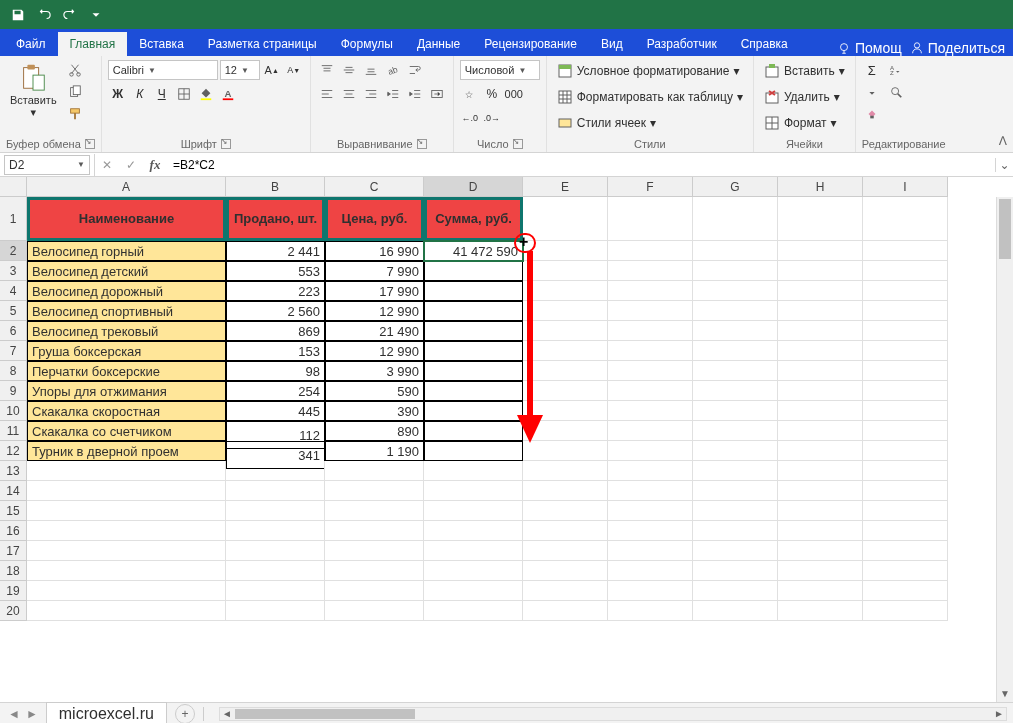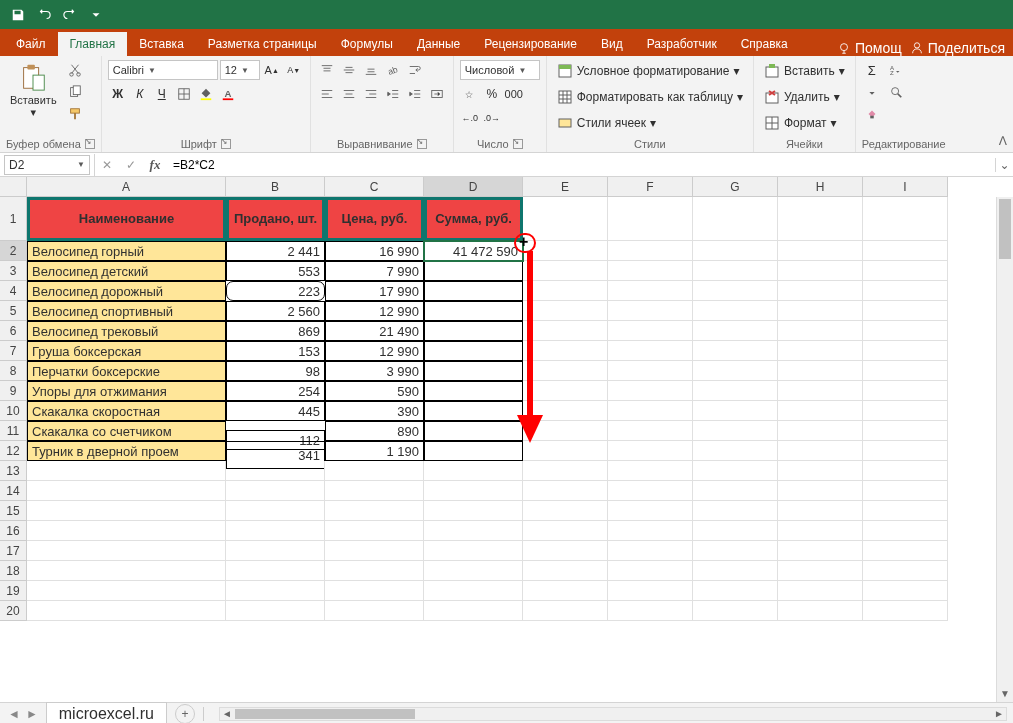--- a/index.html
+++ b/index.html
@@ -10,21 +10,21 @@
 .qat { display: flex; align-items: center; padding: 0 6px; gap: 2px; }
 .qat-btn { width: 24px; height: 24px; display: flex; align-items: center; justify-content: center; cursor: pointer; }
 .qat-btn svg { width: 14px; height: 14px; }
 .title-center { flex: 1; text-align: center; font-size: 12px; }
 .title-right { display: flex; align-items: center; gap: 6px; padding-right: 6px; }
 .btn-login { background: #fff; color: #262626; padding: 2px 12px; font-size: 12px; border: 1px solid #fff; cursor: pointer; }
 .win-btn { width: 40px; height: 29px; display: flex; align-items: center; justify-content: center; cursor: pointer; }
 .win-btn svg { width: 12px; height: 12px; }
 
 
-.ribbon-tabs { background: #c2410c; display: flex; align-items: flex-end; height: 27px; padding-left: 4px; }
+.ribbon-tabs { background: #1d4ed8; display: flex; align-items: flex-end; height: 27px; padding-left: 4px; }
 .rtab { color: #fff; padding: 5px 12px; font-size: 12px; cursor: pointer; }
 .rtab.active { background: #f3f3f3; color: #217346; }
 .ribbon-tabs-right { margin-left: auto; display: flex; align-items: center; padding-right: 8px; gap: 8px; color:#fff; font-size:14px;}
 .ribbon-tabs-right .rlink { display:flex; align-items:center; gap:4px; cursor:pointer;}
 
 
 .ribbon { background: #f3f3f3; border-bottom: 1px solid #d4d4d4; height: 97px; display: flex; position:relative;}
 .rgroup { border-right: 1px solid #e1e1e1; display: flex; flex-direction: column; justify-content: space-between; padding: 4px 6px 2px; }
 .rgroup-body { display: flex; align-items: flex-start; gap: 4px; }
 .rgroup-label { text-align: center; font-size: 11px; color: #666; display:flex; justify-content:center; align-items:center; gap:4px;}
@@ -463,21 +463,21 @@
       <div class="cell header-cell" style="left: 397px; top: 0px; width: 99px; height: 44px;">Сумма, руб.</div>
       <div class="cell name-cell" style="left: 0px; top: 44px; width: 199px; height: 20px;">Велосипед горный</div>
       <div class="cell num-cell" style="left: 199px; top: 44px; width: 99px; height: 20px;">2 441</div>
       <div class="cell num-cell" style="left: 298px; top: 44px; width: 99px; height: 20px;">16 990</div>
       <div class="cell sum-data active-cell" style="left: 397px; top: 44px; width: 99px; height: 20px;">41 472 590</div>
       <div class="cell name-cell" style="left: 0px; top: 64px; width: 199px; height: 20px;">Велосипед детский</div>
       <div class="cell num-cell" style="left: 199px; top: 64px; width: 99px; height: 20px;">553</div>
       <div class="cell num-cell" style="left: 298px; top: 64px; width: 99px; height: 20px;">7 990</div>
       <div class="cell sum-empty" style="left: 397px; top: 64px; width: 99px; height: 20px;"></div>
       <div class="cell name-cell" style="left: 0px; top: 84px; width: 199px; height: 20px;">Велосипед дорожный</div>
-      <div class="cell num-cell" style="left: 199px; top: 84px; width: 99px; height: 20px; border-radius: 7px;">223</div>
+      <div class="cell num-cell" style="left: 199px; top: 84px; width: 99px; height: 20px;">223</div>
       <div class="cell num-cell" style="left: 298px; top: 84px; width: 99px; height: 20px;">17 990</div>
       <div class="cell sum-empty" style="left: 397px; top: 84px; width: 99px; height: 20px;"></div>
       <div class="cell name-cell" style="left: 0px; top: 104px; width: 199px; height: 20px;">Велосипед спортивный</div>
       <div class="cell num-cell" style="left: 199px; top: 104px; width: 99px; height: 20px;">2 560</div>
       <div class="cell num-cell" style="left: 298px; top: 104px; width: 99px; height: 20px;">12 990</div>
       <div class="cell sum-empty" style="left: 397px; top: 104px; width: 99px; height: 20px;"></div>
       <div class="cell name-cell" style="left: 0px; top: 124px; width: 199px; height: 20px;">Велосипед трековый</div>
       <div class="cell num-cell" style="left: 199px; top: 124px; width: 99px; height: 20px;">869</div>
       <div class="cell num-cell" style="left: 298px; top: 124px; width: 99px; height: 20px;">21 490</div>
       <div class="cell sum-empty" style="left: 397px; top: 124px; width: 99px; height: 20px;"></div>
@@ -491,21 +491,21 @@
       <div class="cell sum-empty" style="left: 397px; top: 164px; width: 99px; height: 20px;"></div>
       <div class="cell name-cell" style="left: 0px; top: 184px; width: 199px; height: 20px;">Упоры для отжимания</div>
       <div class="cell num-cell" style="left: 199px; top: 184px; width: 99px; height: 20px;">254</div>
       <div class="cell num-cell" style="left: 298px; top: 184px; width: 99px; height: 20px;">590</div>
       <div class="cell sum-empty" style="left: 397px; top: 184px; width: 99px; height: 20px;"></div>
       <div class="cell name-cell" style="left: 0px; top: 204px; width: 199px; height: 20px;">Скакалка скоростная</div>
       <div class="cell num-cell" style="left: 199px; top: 204px; width: 99px; height: 20px;">445</div>
       <div class="cell num-cell" style="left: 298px; top: 204px; width: 99px; height: 20px;">390</div>
       <div class="cell sum-empty" style="left: 397px; top: 204px; width: 99px; height: 20px;"></div>
       <div class="cell name-cell" style="left: 0px; top: 224px; width: 199px; height: 20px;">Скакалка со счетчиком</div>
-      <div class="cell num-cell" style="left: 199px; top: 233px; width: 99px; height: 20px;">112</div>
+      <div class="cell num-cell" style="left: 199px; top: 224px; width: 99px; height: 28px;">112</div>
       <div class="cell num-cell" style="left: 298px; top: 224px; width: 99px; height: 20px;">890</div>
       <div class="cell sum-empty" style="left: 397px; top: 224px; width: 99px; height: 20px;"></div>
       <div class="cell name-cell" style="left: 0px; top: 244px; width: 199px; height: 20px;">Турник в дверной проем</div>
       <div class="cell num-cell" style="left: 199px; top: 244px; width: 99px; height: 28px;">341</div>
       <div class="cell num-cell" style="left: 298px; top: 244px; width: 99px; height: 20px;">1 190</div>
       <div class="cell sum-empty" style="left: 397px; top: 244px; width: 99px; height: 20px;"></div>
       <div class="cell " style="left: 496px; top: 0px; width: 85px; height: 44px;"></div>
       <div class="cell " style="left: 581px; top: 0px; width: 85px; height: 44px;"></div>
       <div class="cell " style="left: 666px; top: 0px; width: 85px; height: 44px;"></div>
       <div class="cell " style="left: 751px; top: 0px; width: 85px; height: 44px;"></div>

